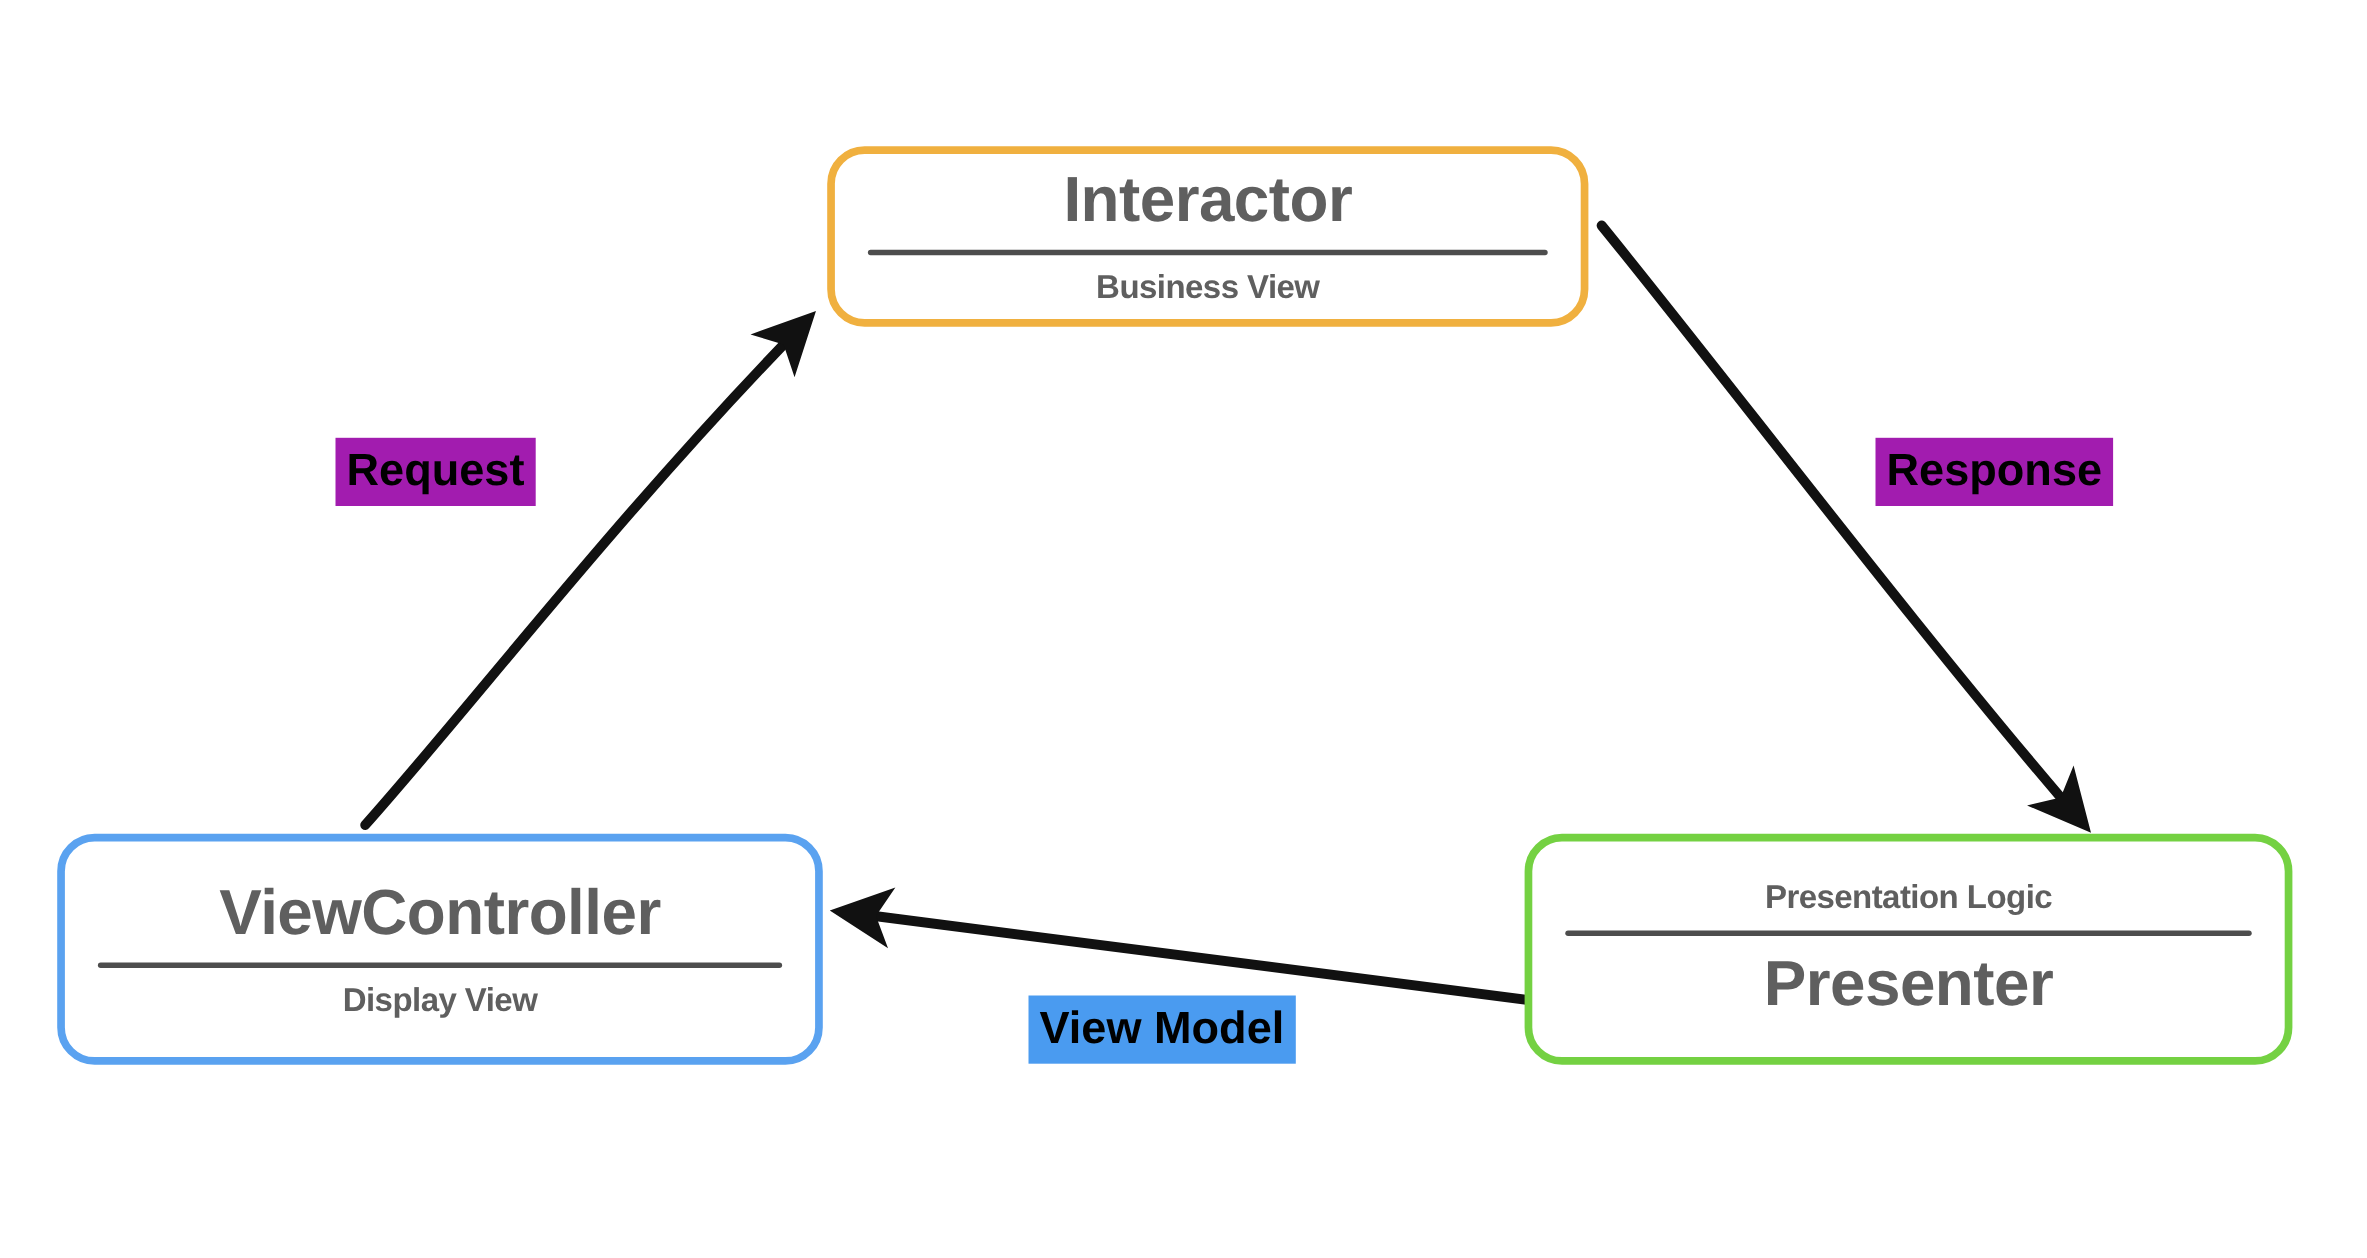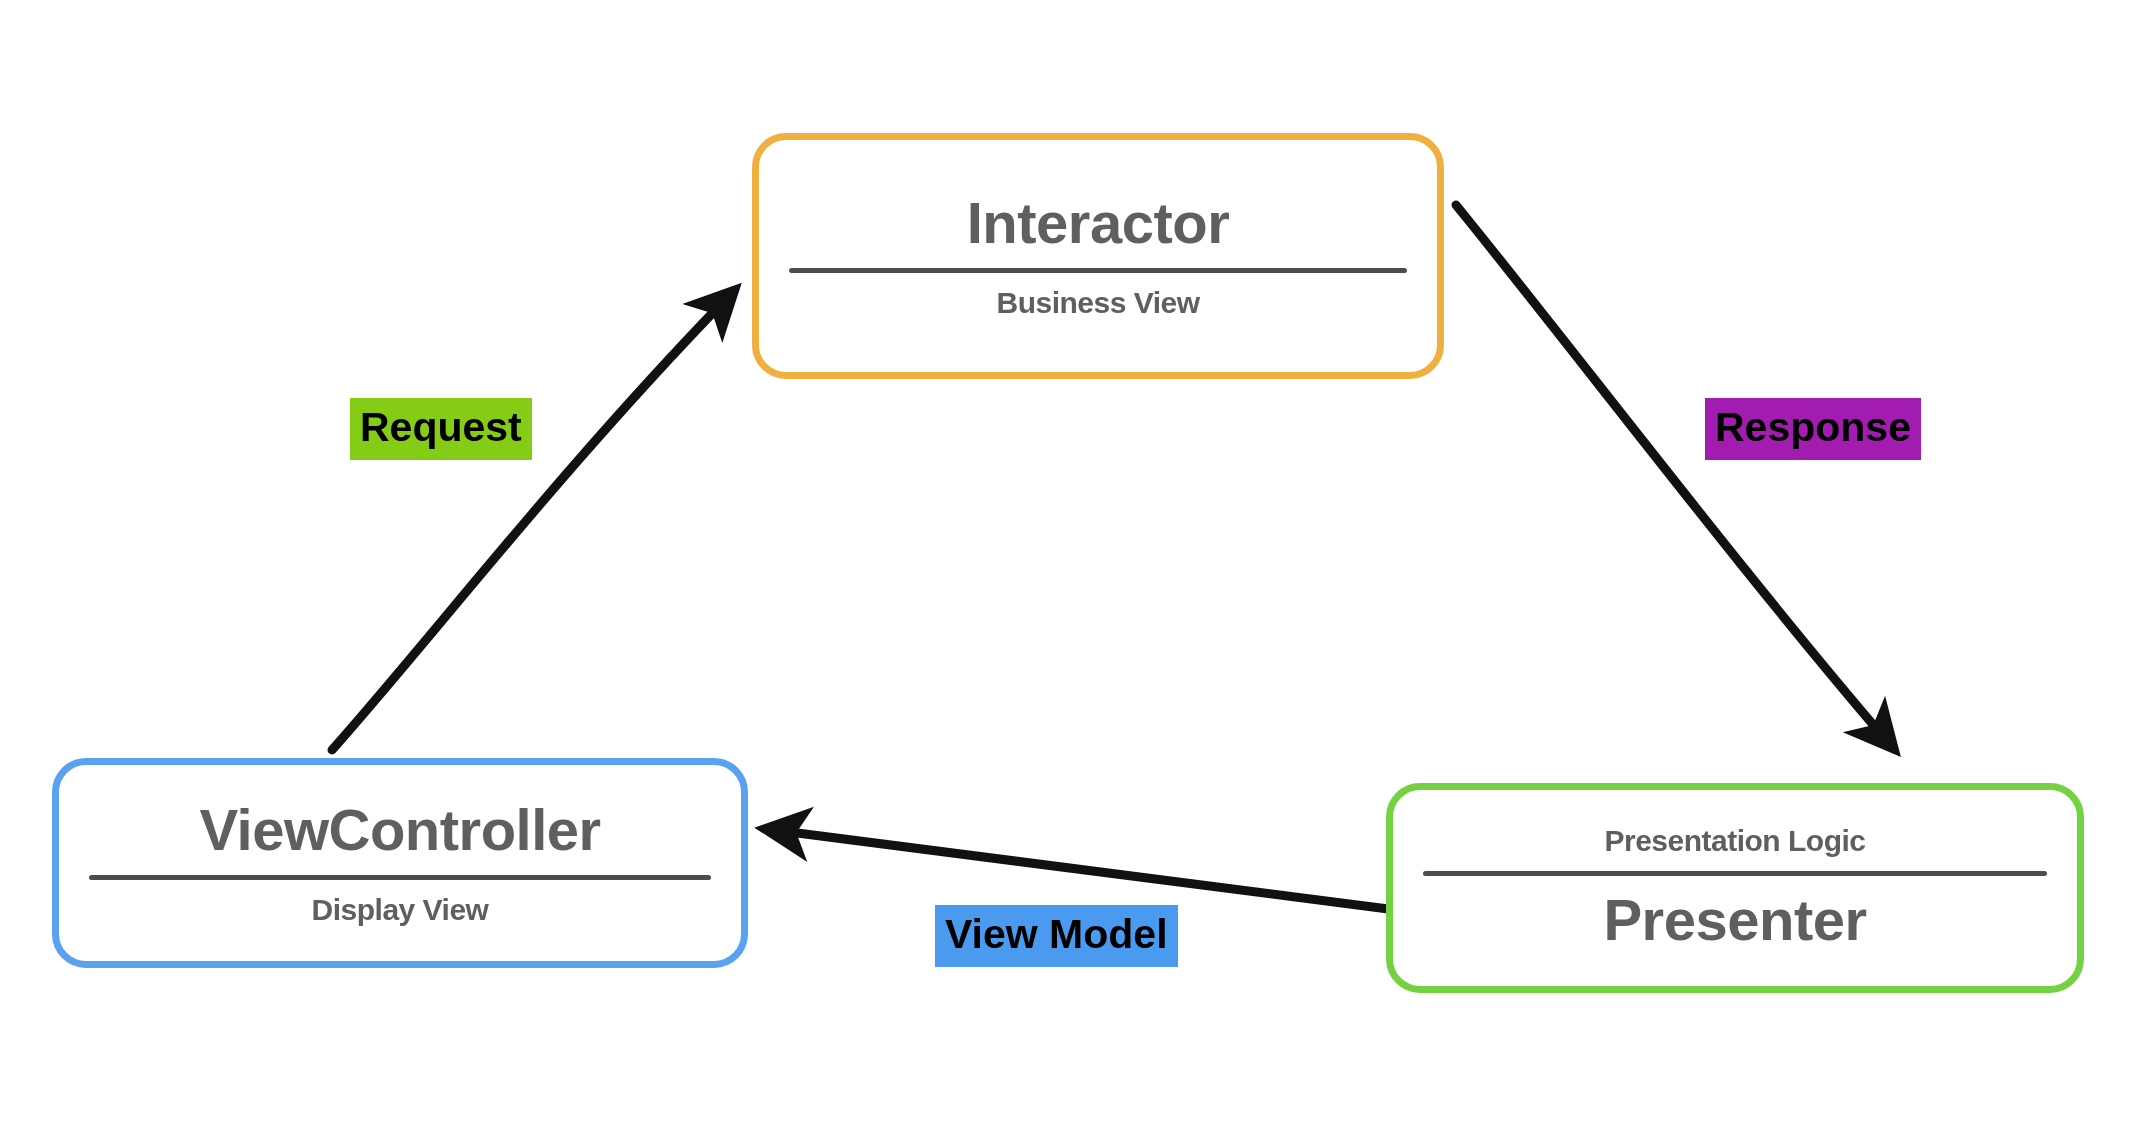--- a/index.html
+++ b/index.html
@@ -61,45 +61,45 @@
     background: #4d4d4d;
     border-radius: 3px;
     margin: 14px 0 14px 0;
     align-self: stretch;
     margin-left: 30px;
     margin-right: 30px;
   }
 
   #node-interactor {
     left: 752px;  top: 133px;
-    width: 692px; height: 246px;
+    width: 692px; height: 164px;
     border-color: #F0B03F;
   }
   #node-viewcontroller {
     left: 52px;   top: 758px;
     width: 696px; height: 210px;
     border-color: #5AA2F0;
   }
   #node-presenter {
-    left: 1386px; top: 783px;
+    left: 1386px; top: 758px;
     width: 698px; height: 210px;
     border-color: #74D142;
   }
 
   
   .edge-label {
     position: absolute;
     color: #000000;
     font-weight: bold;
     font-size: 41px;
     line-height: 1;
     padding: 9px 10px 12px 10px;
     white-space: nowrap;
   }
-  #label-request  { left: 305px;  top: 398px;  background: #84cc16; margin-left: 45px; }
+  #label-request  { left: 305px;  top: 398px;  background: #a21caf; }
   #label-response { left: 1705px; top: 398px;  background: #a21caf; }
   #label-viewmodel{ left: 935px;  top: 905px;  background: #4A9BF0; text-align: right; }
 </style>
 </head>
 <body>
 
 <div id="canvas">
 
   <svg id="arrow-layer" viewBox="0 0 2152 1144">
     <defs>

